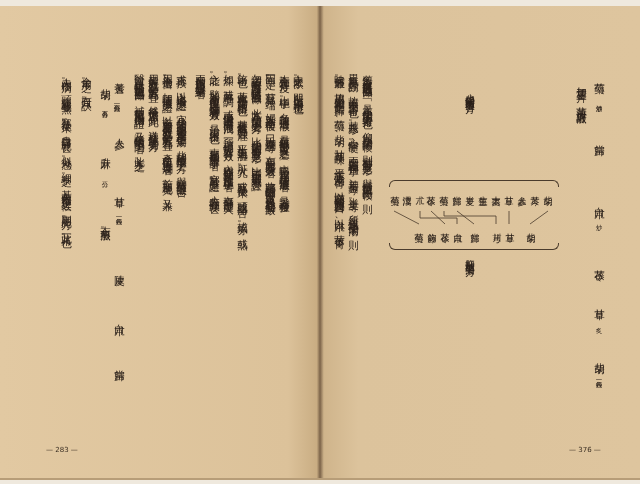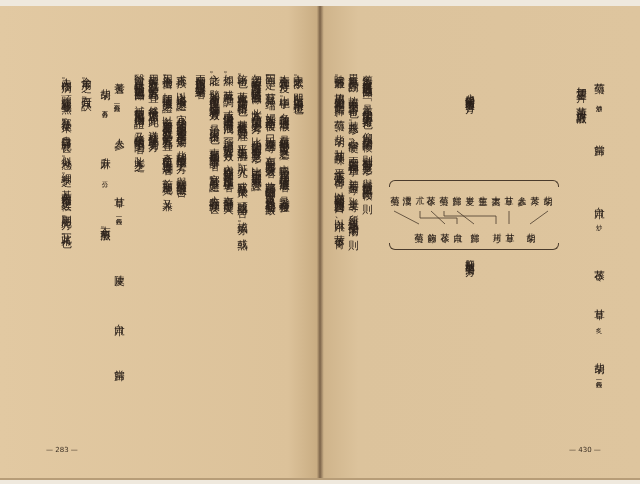--- a/index.html
+++ b/index.html
@@ -137,15 +137,15 @@
       <div class="herb" style="left:64px; top:46px;">白朮</div>
       <div class="herb" style="left:51px; top:46px;">茯苓</div>
       <div class="herb" style="left:38px; top:46px;">鉤藤</div>
       <div class="herb" style="left:25px; top:46px;">芍藥</div>
     </div>
 
     <div class="vcol" style="left:40px; top:60px; height:372px;">舊留方食解逍遙散條曰。「是亦小柴胡湯之變方也。仰與小柴胡湯較。則稍有肝虛之形。與補中益氣湯比較。則</div>
     <div class="vcol" style="left:26px; top:60px; height:372px;">胃氣不甚謹飭。故方中不用參香也。其腹形。心中痞硬。兩脅亦稍有拘攣。若用黃芩、半夏等。所組成之小柴胡湯。則</div>
     <div class="vcol" style="left:12px; top:60px; height:372px;">味劣難服。故用少帶和劑之當歸、芍藥、柴胡、甘草四味。平緩心下及兩脅。以謹荷開胸脇及胃口。以白朮、茯苓下胃</div>
 
-    <div class="folio" style="left:248px; top:440px;">— 430 —</div>
+    <div class="folio" style="left:248px; top:440px;">— 376 —</div>
   </div>
 </div>
 
 </body></html>

